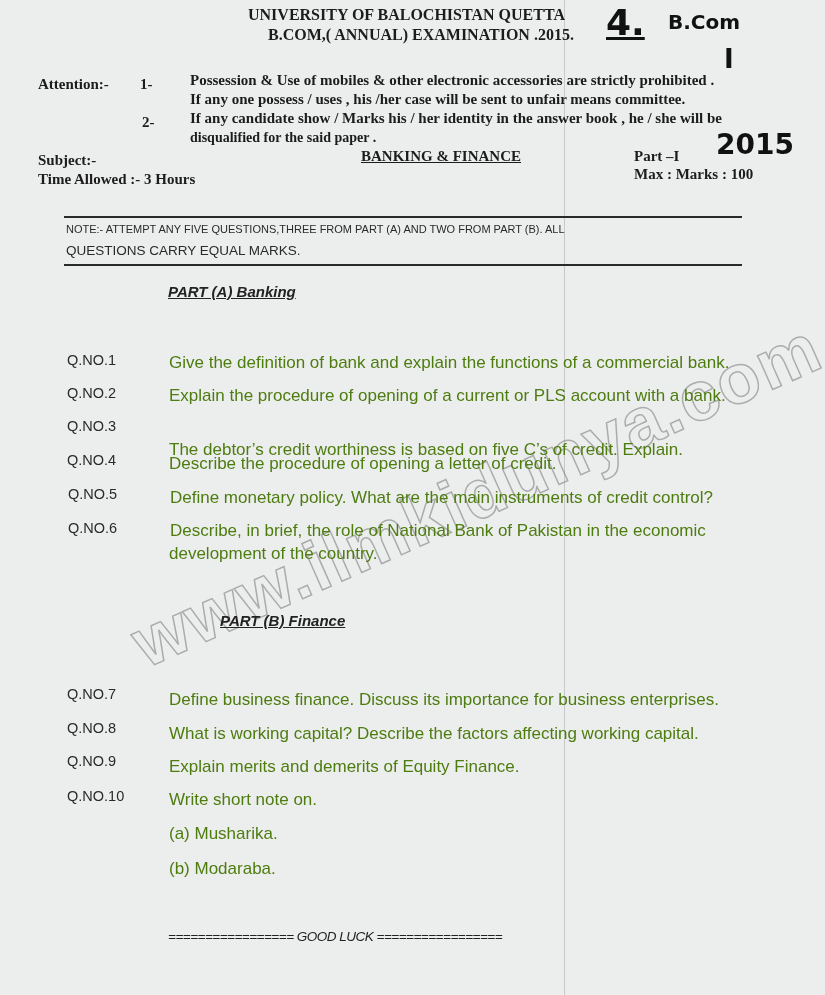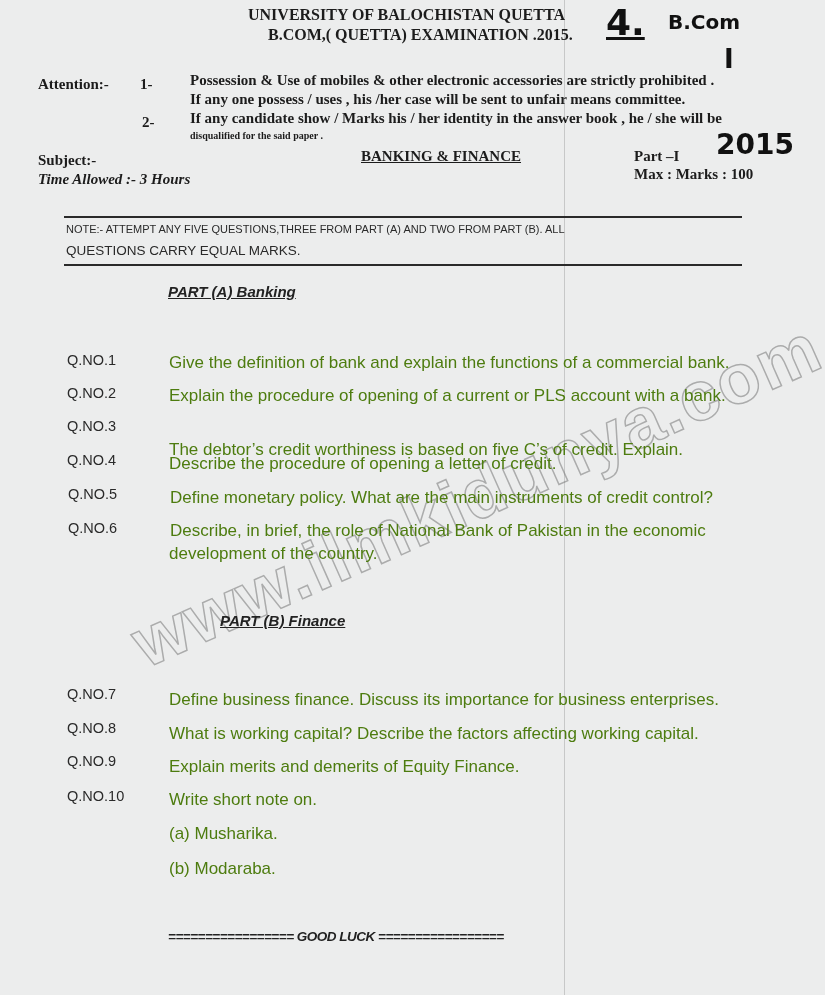--- a/index.html
+++ b/index.html
@@ -26,39 +26,39 @@
   .part-head { position:absolute; font-family:"Liberation Sans", sans-serif; font-size:15px; font-weight:bold; font-style:italic; text-decoration:underline; color:#222; }
 </style>
 </head>
 <body>
 
 <div class="fold"></div>
 
 <div class="watermark">www.ilmkidunya.com</div>
 
 <div class="abs serif" style="left:248px;top:6px;font-size:16px;">UNIVERSITY OF BALOCHISTAN QUETTA</div>
-<div class="abs serif" style="left:268px;top:26px;font-size:16px;">B.COM,( QUETTA) EXAMINATION .2015.</div>
+<div class="abs serif" style="left:268px;top:26px;font-size:16px;">B.COM,( ANNUAL) EXAMINATION .2015.</div>
 
 <div class="abs hand" style="left:606px;top:2px;font-size:36px;text-decoration:underline;">4.</div>
 <div class="abs hand" style="left:668px;top:10px;font-size:20px;">B.Com</div>
 <div class="abs hand" style="left:724px;top:44px;font-size:26px;">I</div>
 <div class="abs hand" style="left:716px;top:128px;font-size:28px;">2015</div>
 
 <div class="abs serif" style="left:38px;top:76px;font-size:15px;">Attention:-</div>
 <div class="abs serif" style="left:140px;top:76px;font-size:15px;">1-</div>
 <div class="abs serif" style="left:190px;top:72px;font-size:15px;">Possession &amp; Use of mobiles &amp; other electronic accessories are strictly prohibited .</div>
 <div class="abs serif" style="left:190px;top:91px;font-size:15px;">If any one possess / uses , his /her case will be sent to unfair means committee.</div>
 <div class="abs serif" style="left:142px;top:114px;font-size:15px;">2-</div>
 <div class="abs serif" style="left:190px;top:110px;font-size:15px;">If any candidate show / Marks his / her identity in the answer book , he / she will be</div>
-<div class="abs serif" style="left:190px;top:130px;font-size:10px;">disqualified for the said paper .</div>
+<div class="abs serif" style="left:190px;top:130px;font-size:14px;">disqualified for the said paper .</div>
 
 <div class="abs serif" style="left:38px;top:152px;font-size:15px;">Subject:-</div>
 <div class="abs serif" style="left:361px;top:148px;font-size:15px;text-decoration:underline;">BANKING &amp; FINANCE</div>
 <div class="abs serif" style="left:634px;top:148px;font-size:15px;">Part –I</div>
-<div class="abs serif" style="left:38px;top:171px;font-size:15px;font-style:italic;">Time Allowed :- 3 Hours</div>
+<div class="abs serif" style="left:38px;top:171px;font-size:15px;">Time Allowed :- 3 Hours</div>
 <div class="abs serif" style="left:634px;top:166px;font-size:15px;">Max : Marks : 100</div>
 
 <div class="rule" style="left:64px;top:216px;width:678px;"></div>
 <div class="abs sans" style="left:66px;top:223px;font-size:11px;color:#2a2a2a;">NOTE:- ATTEMPT ANY FIVE QUESTIONS,THREE FROM PART (A) AND TWO FROM PART (B). ALL</div>
 <div class="abs sans" style="left:66px;top:243px;font-size:13.5px;color:#2a2a2a;">QUESTIONS CARRY EQUAL MARKS.</div>
 <div class="rule" style="left:64px;top:264px;width:678px;"></div>
 
 <div class="part-head" style="left:168px;top:283px;">PART (A) Banking</div>
 
 <div class="qno" style="top:352px;">Q.NO.1</div>
@@ -89,13 +89,13 @@
 <div class="qtext" style="top:724px;">What is working capital? Describe the factors affecting working capital.</div>
 
 <div class="qno" style="top:753px;">Q.NO.9</div>
 <div class="qtext" style="top:757px;">Explain merits and demerits of Equity Finance.</div>
 
 <div class="qno" style="top:788px;">Q.NO.10</div>
 <div class="qtext" style="top:790px;">Write short note on.</div>
 <div class="qtext" style="top:824px;">(a) Musharika.</div>
 <div class="qtext" style="top:859px;">(b) Modaraba.</div>
 
-<div class="abs sans" style="left:168px;top:929px;font-size:13.5px;font-weight:bold;font-style:italic;color:#222;letter-spacing:-0.5px;">================= GOOD LUCK =================</div>
+<div class="abs sans" style="left:168px;top:929px;font-size:13.5px;font-weight:normal;font-style:italic;color:#222;letter-spacing:-0.5px;">================= GOOD LUCK =================</div>
 
 </body></html>

